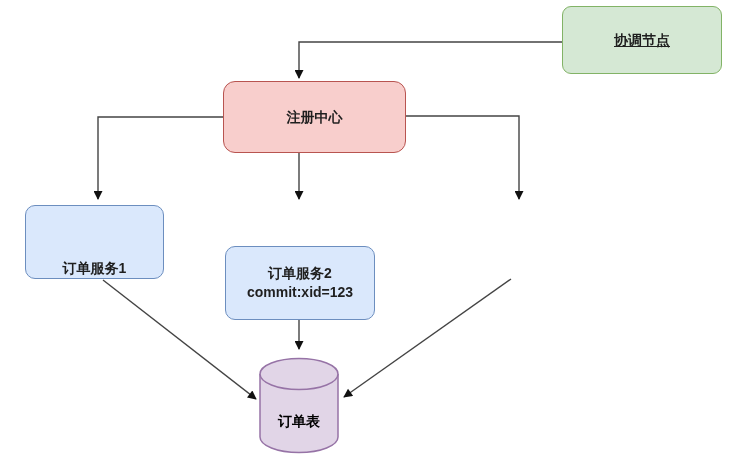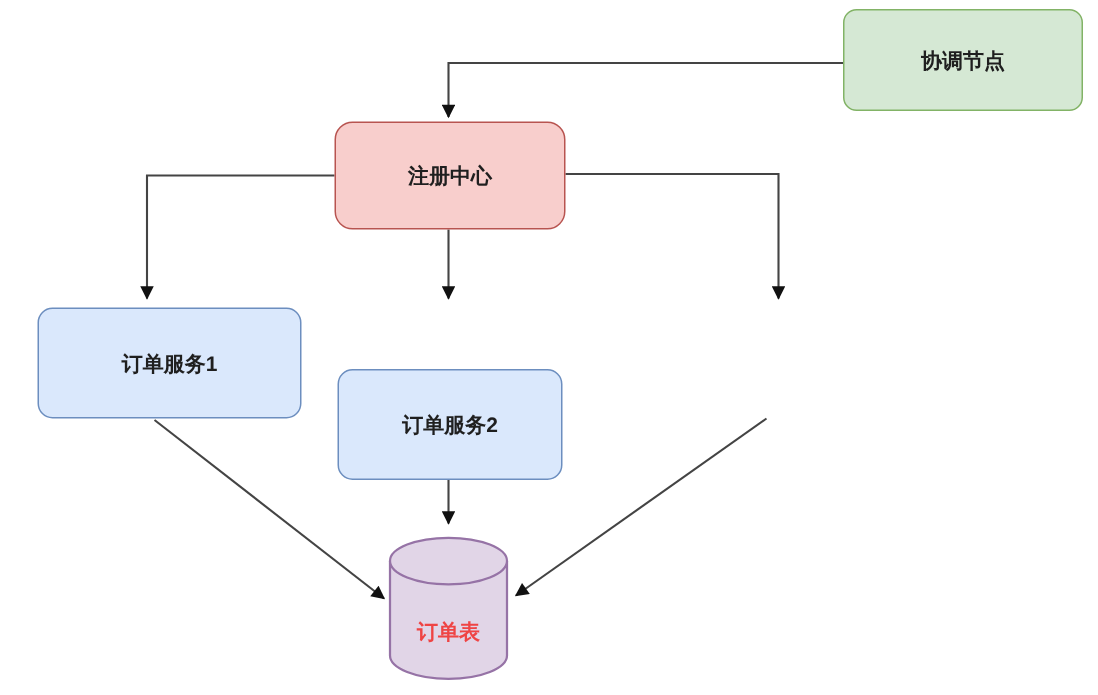--- a/index.html
+++ b/index.html
@@ -35,20 +35,21 @@
     text-align: center;
     font-size: 14px;
     font-weight: bold;
     color: #1f1f1f;
     line-height: 19px;
   }
   .node.green {
     background: #d5e8d4;
     border: 1.5px solid #82b366;
     border-radius: 9px;
+    text-decoration: underline;
   }
   .node.red {
     background: #f8cecc;
     border: 1.5px solid #b85450;
     border-radius: 12px;
   }
   .node.blue {
     background: #dae8fc;
     border: 1.5px solid #6c8ebf;
     border-radius: 10px;
@@ -59,21 +60,21 @@
     stroke-width: 1.5;
   }
   .cyl-label {
     position: absolute;
     left: 260px;
     top: 413px;
     width: 78px;
     text-align: center;
     font-size: 14px;
     font-weight: bold;
-    color: #ef4444;
+    color: #000000;
   }
 </style>
 </head>
 <body>
 
 <div class="canvas">
 
   <svg class="wires" viewBox="0 0 732 463">
     <defs>
       <marker id="arrowhead" viewBox="0 0 10 10" refX="9" refY="5" markerWidth="10" markerHeight="9" orient="auto" markerUnits="userSpaceOnUse">
@@ -92,28 +93,29 @@
     <g>
       <path class="cyl-body" d="M260,374 v63 a39,15.5 0 0 0 78,0 v-63"></path>
       <ellipse class="cyl-body" cx="299" cy="374" rx="39" ry="15.5"></ellipse>
     </g>
   </svg>
 
   <div class="node green" style="left:562px; top:6px; width:160px; height:68px;">
     <div>协调节点</div>
   </div>
 
-  <div class="node red" style="left:223px; top:81px; width:154px; height:72px;">
+  <div class="node red" style="left:223px; top:81px; width:183px; height:72px;">
     <div>注册中心</div>
   </div>
 
-  <div class="node blue" style="left:25px; top:205px; width:176px; height:74px;">
+  <div class="node blue" style="left:25px; top:205px; width:139px; height:74px;justify-content:flex-end;">
     <div>订单服务1</div>
   </div>
 
   <div class="node blue" style="left:225px; top:205px; width:150px; height:74px;margin-top:41px;">
     <div>订单服务2</div>
+    <div>commit:xid=123</div>
   </div>
 
 
   <div class="cyl-label">订单表</div>
 
 </div>
 
 </body></html>

